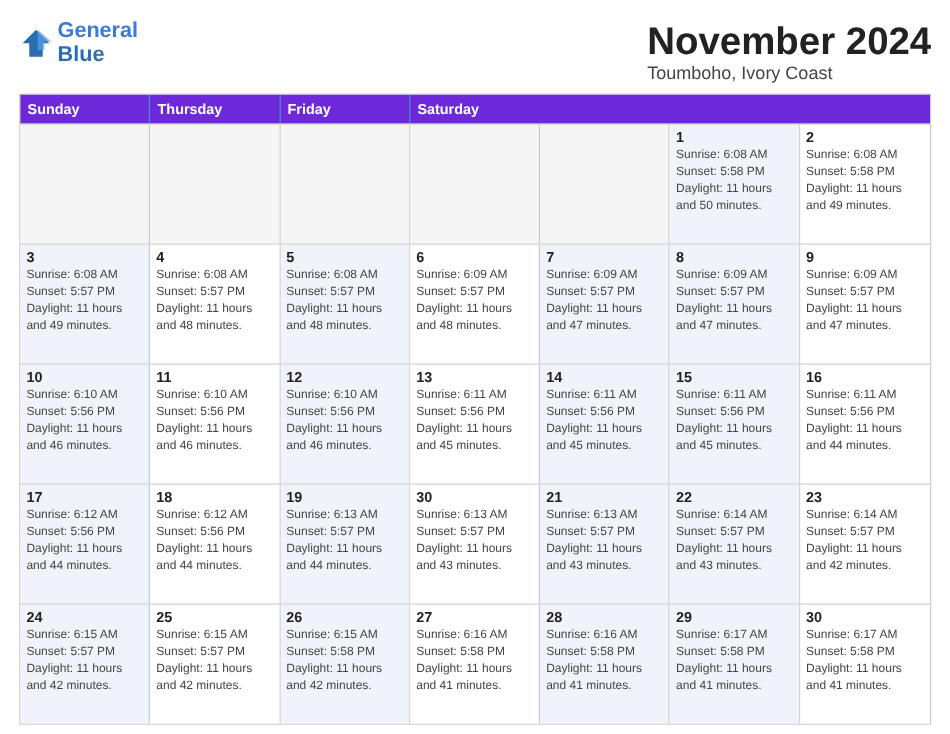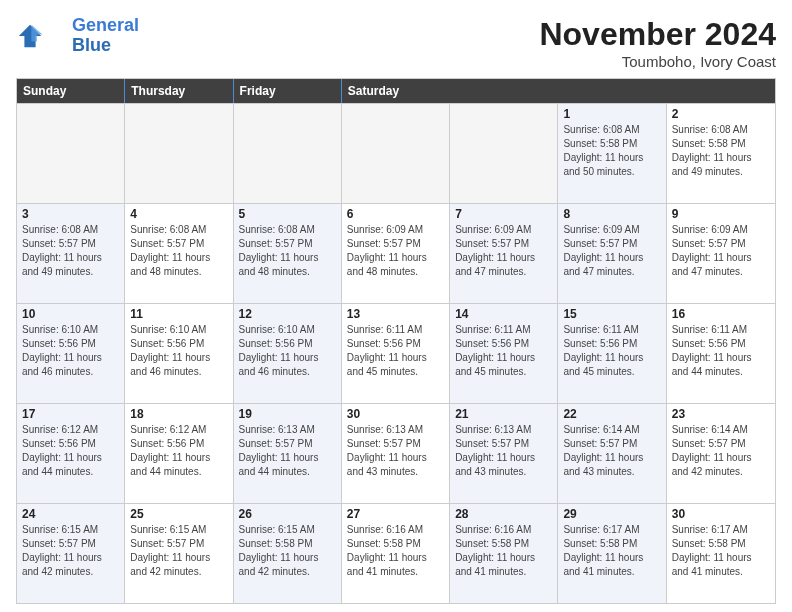--- a/index.html
+++ b/index.html
@@ -29,48 +29,47 @@
       gap: 4px;
     }
     .logo-text {
       font-size: 18px;
       font-weight: bold;
       color: #333;
       line-height: 1.1;
     }
     .logo-text span {
       color: #3a7bd5;
-      margin-left: 24px;
     }
     .logo-icon {
       width: 28px;
       height: 28px;
     }
     .title-block {
-      text-align: right;
+      text-align: left;
     }
     .main-title {
       font-size: 32px;
       font-weight: bold;
       color: #222;
     }
     .subtitle {
       font-size: 15px;
       color: #444;
     }
     .calendar {
       flex: 1;
       display: flex;
       flex-direction: column;
       border: 1px solid #ccc;
     }
     .cal-header {
       display: grid;
       grid-template-columns: repeat(7, 1fr);
-      background: #404040;
+      background: #6d28d9;
     }
     .cal-header-cell {
       color: #fff;
       font-size: 12px;
       font-weight: bold;
       padding: 5px 6px;
       text-align: left;
       border-right: 1px solid #4a8dd5;
     }
     .cal-header-cell:last-child { border-right: none; }

